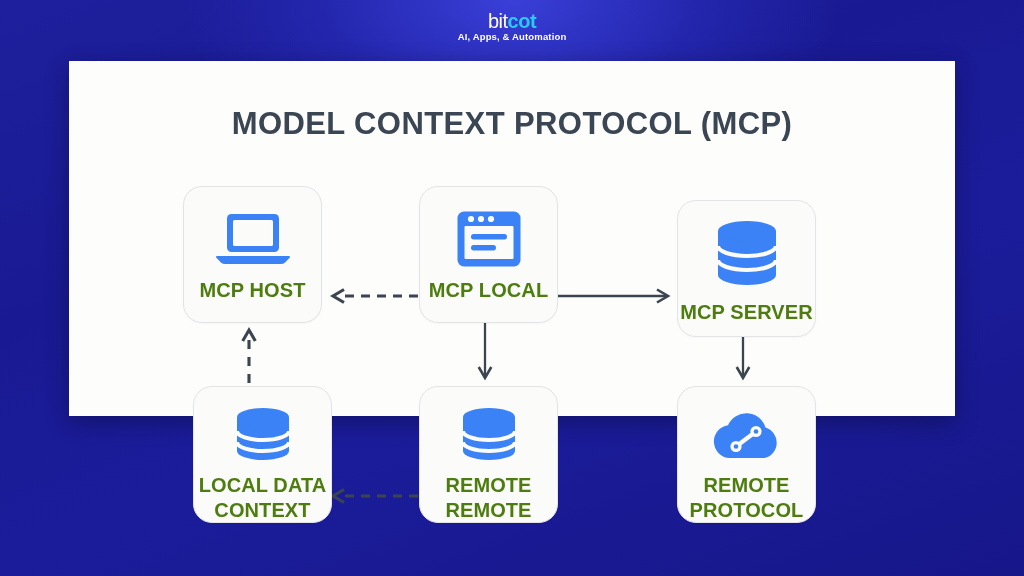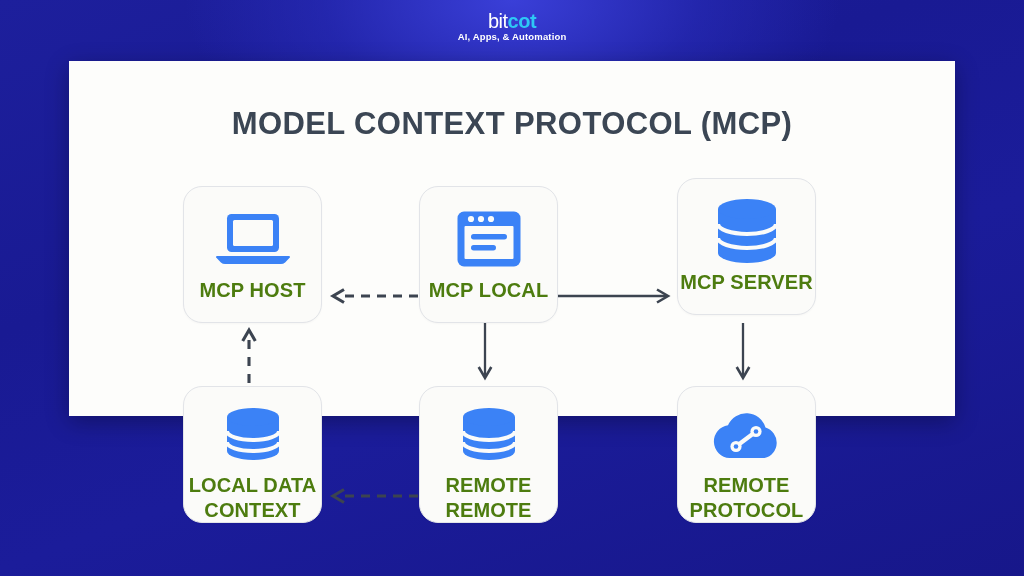--- a/index.html
+++ b/index.html
@@ -106,22 +106,22 @@
     text-align: center;
     line-height: 1.22;
     letter-spacing: 0.1px;
   }
   .node.two-line { padding-top: 17px; }
   .node.two-line .caption { margin-top: 8px; }
 
   
   #node-host    { left: 114px; top: 125px; }
   #node-client  { left: 350px; top: 125px; }
-  #node-server  { left: 608px; top: 117px; }
-  #node-local   { left: 114px; top: 325px; }
+  #node-server  { left: 608px; top: 139px; gap: 8px; }
+  #node-local   { left: 124px; top: 325px; }
   #node-remote-sources { left: 350px; top: 325px; }
   #node-remote-services{ left: 608px; top: 325px; }
 
   
   .conn { position: absolute; }
   .conn svg { display: block; overflow: visible; }
 
   #conn-client-host     { left: 253px; top: 228px; }
   #conn-client-server   { left: 489px; top: 228px; }
   #conn-local-host      { left: 173px; top: 262px; }

